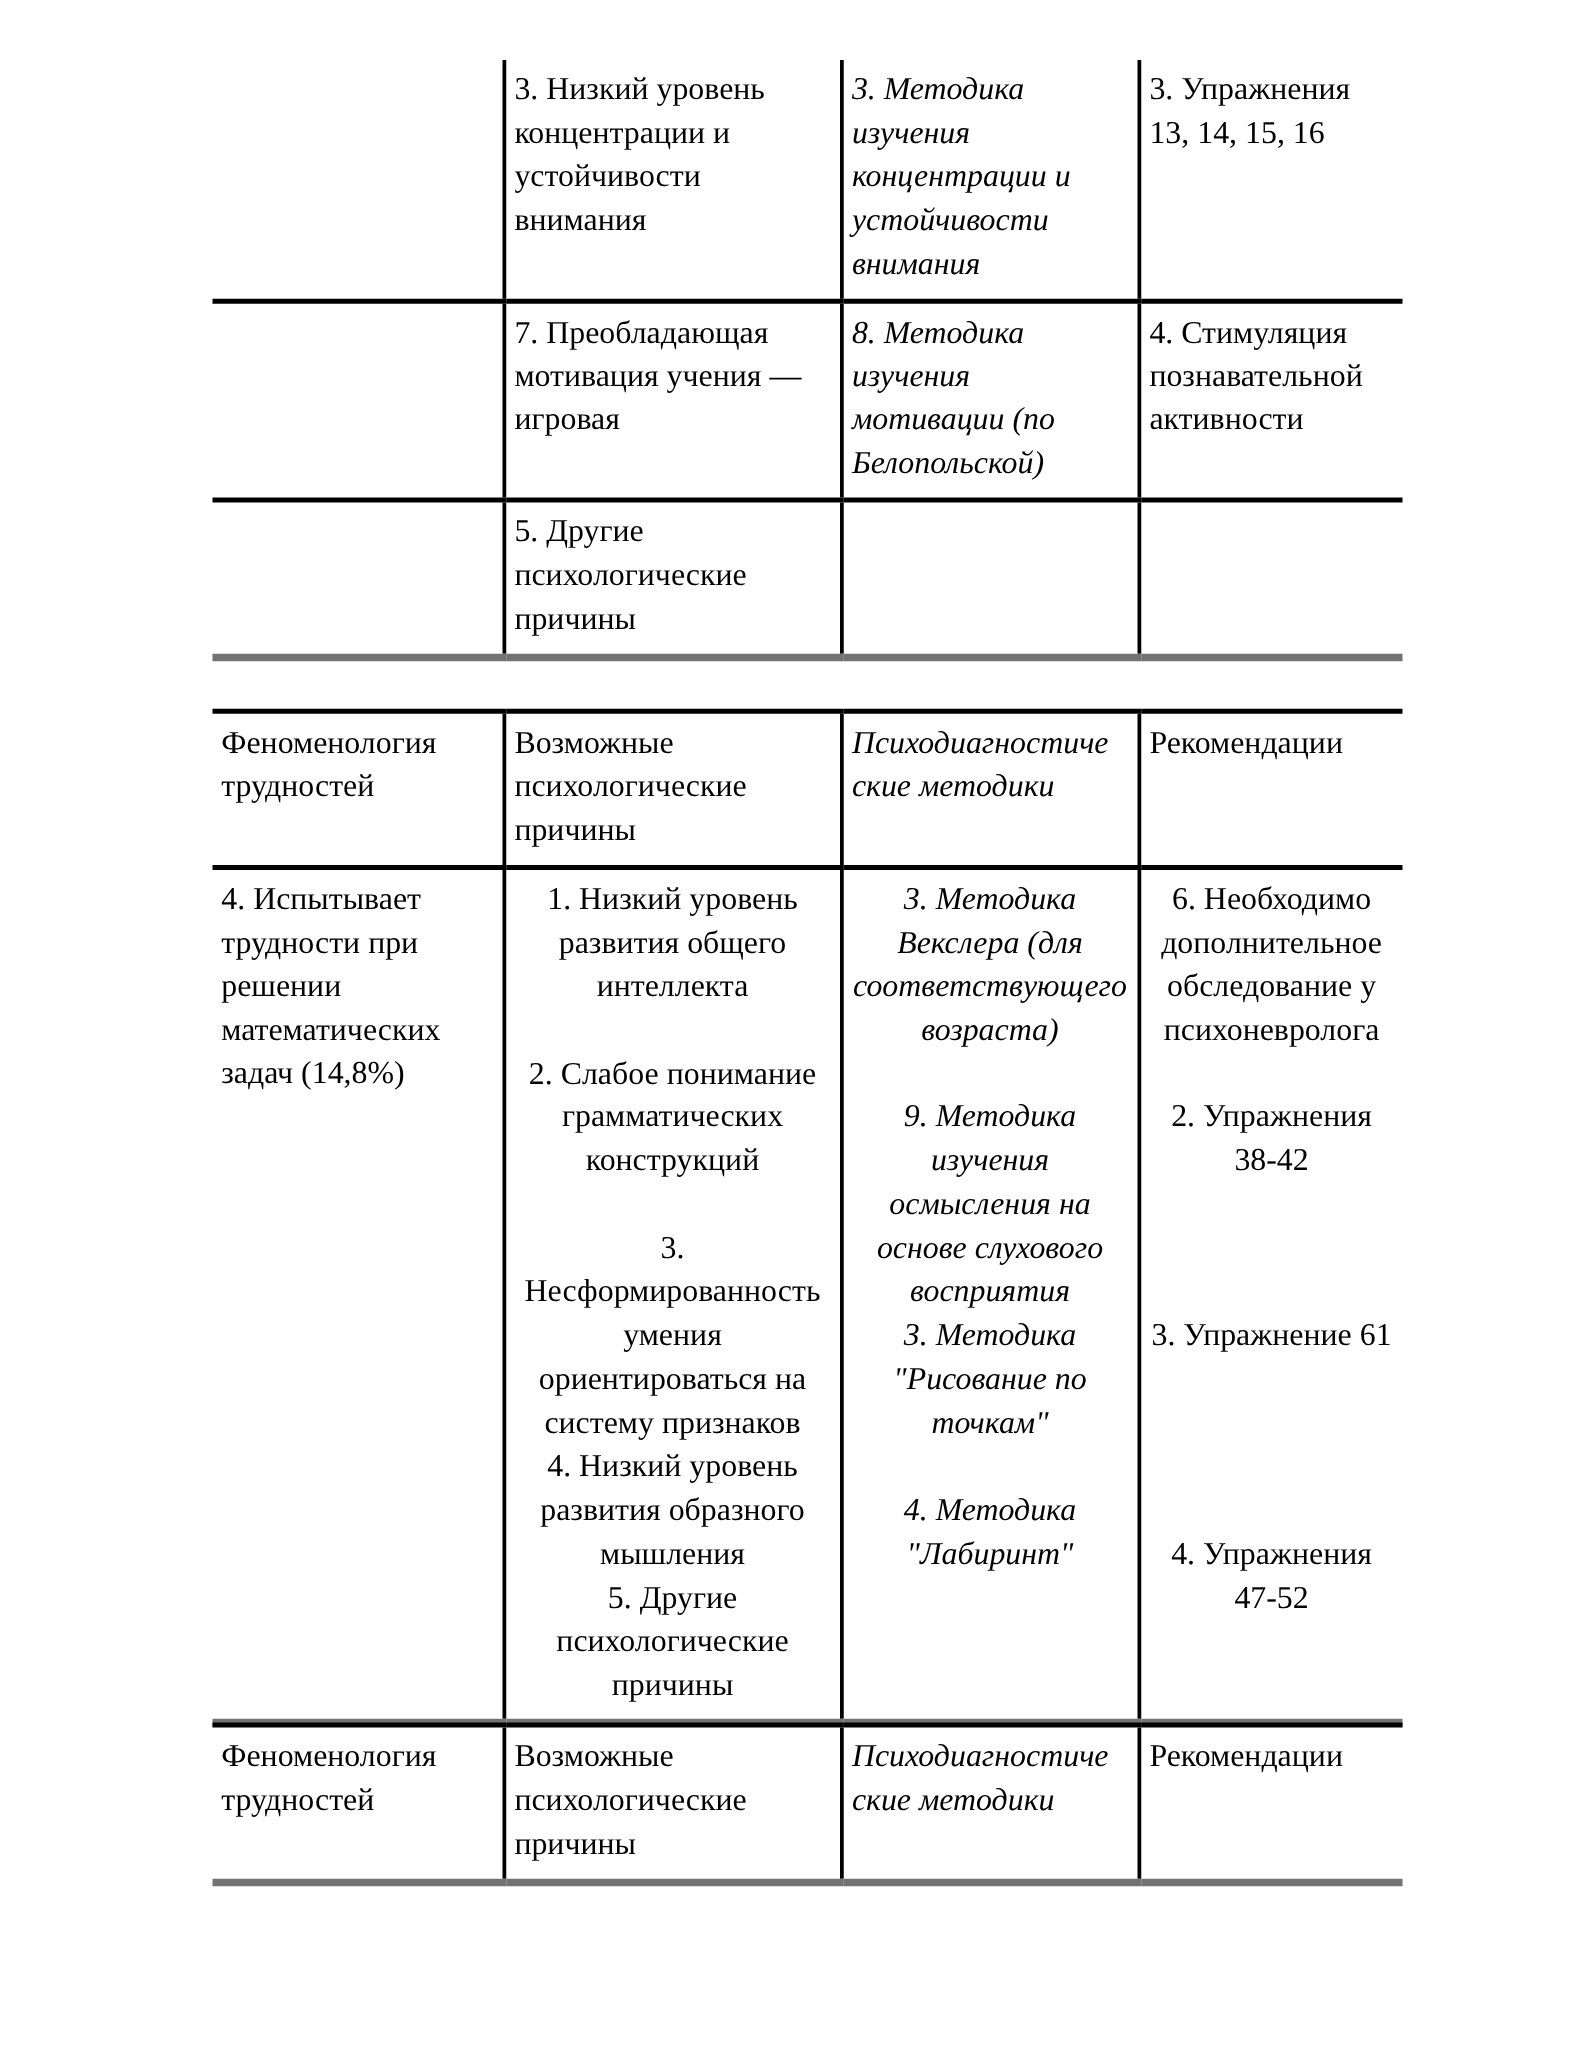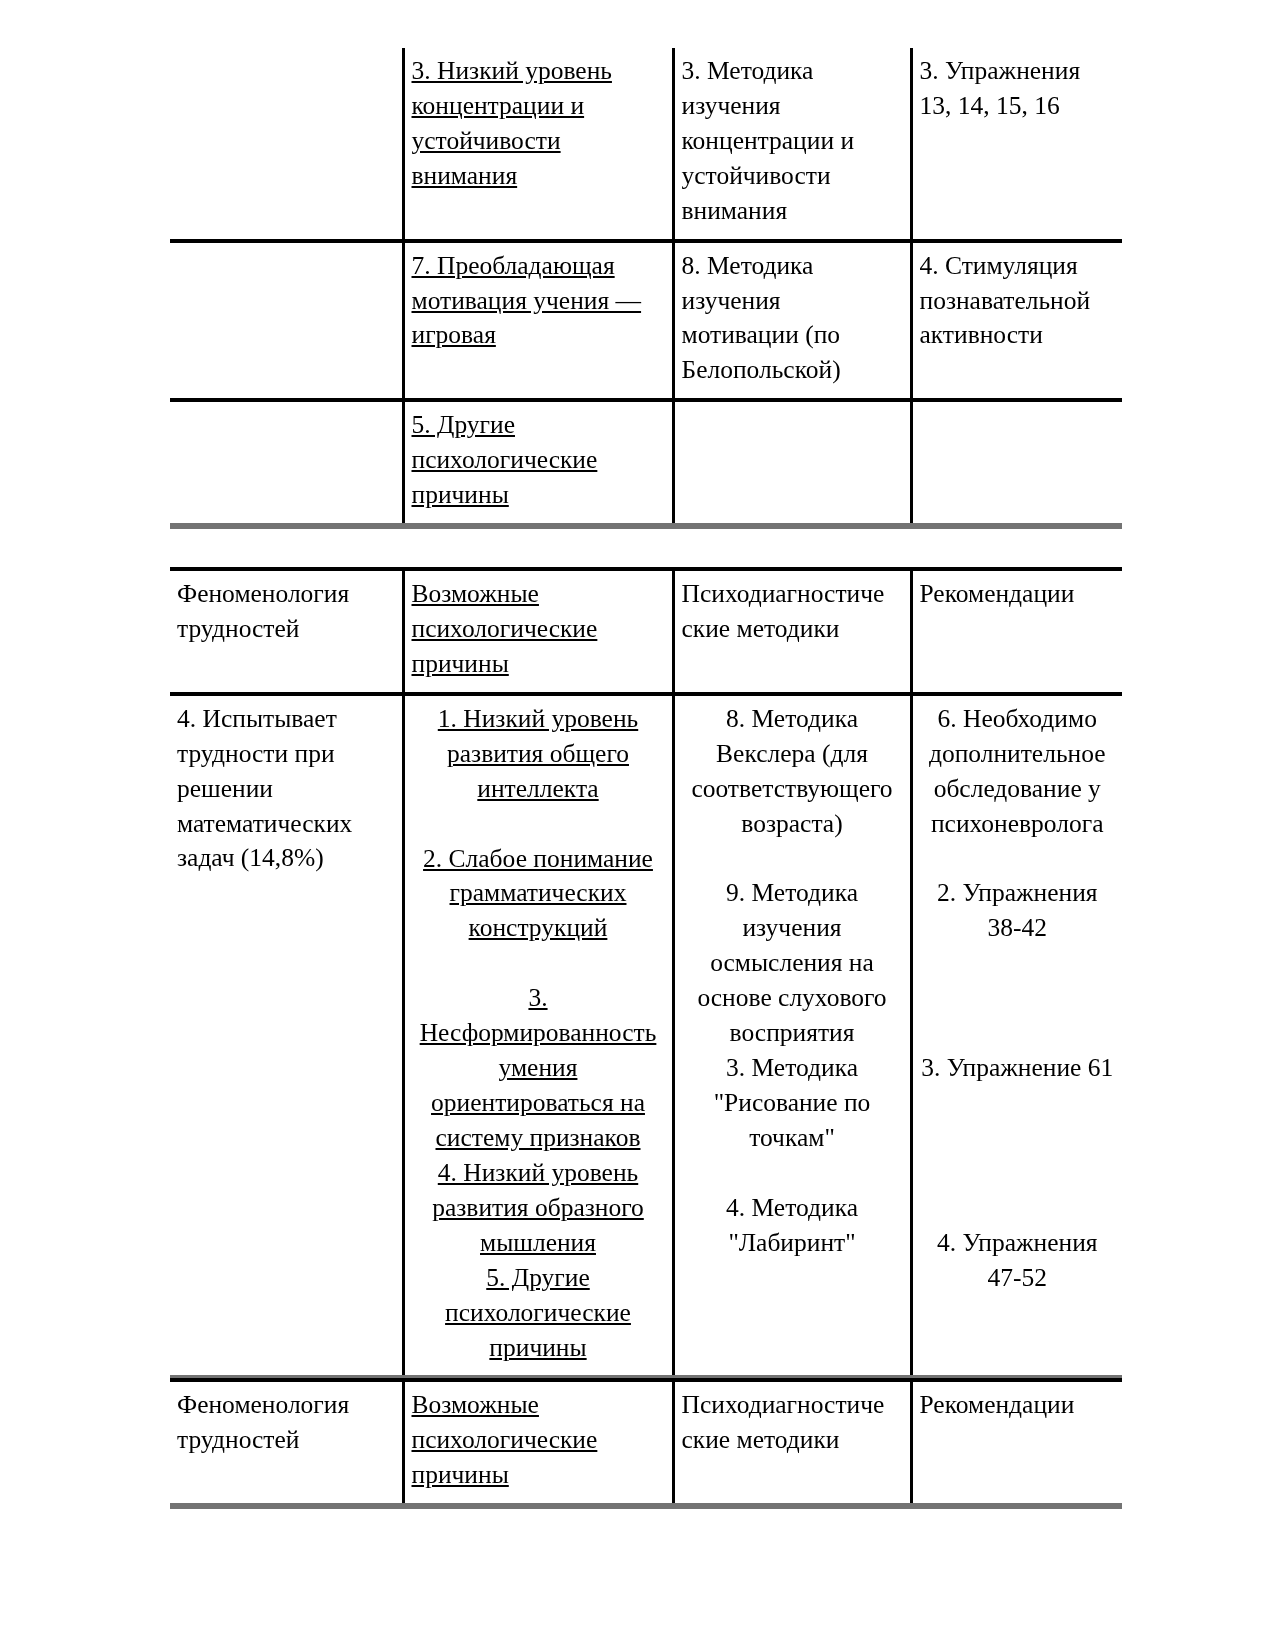--- a/index.html
+++ b/index.html
@@ -37,22 +37,22 @@
     padding: 6px 7px 10px 7px;
     font-size: 25.5px;
     line-height: 1.37;
     word-wrap: break-word;
     overflow-wrap: break-word;
     hyphens: none;
   }
 
   
   .col-a { width: 233px; }
-  .col-b { width: 270px; text-decoration: underline; }
-  .col-c { width: 238px; }
+  .col-b { width: 270px; }
+  .col-c { width: 238px; font-style: italic; }
   .col-d { width: 211px; }
 
   
   .bt-thick { border-top: 4px solid #000; }
   .bb-thick { border-bottom: 6px solid #737373; }
   .bl-thin  { border-left: 3px solid #000; }
   .br-thin  { border-right: 3px solid #000; }
 
   .cell-p {
     margin: 0;
@@ -131,21 +131,21 @@
           <p class="cell-p">1. Низкий уровень развития общего интеллекта</p>
           <span class="gap-line"></span>
           <p class="cell-p">2. Слабое понимание грамматических конструкций</p>
           <span class="gap-line"></span>
           <p class="cell-p">3. Несформированность умения ориентироваться на систему признаков</p>
           <p class="cell-p">4. Низкий уровень развития образного мышления</p>
           <p class="cell-p">5. Другие психологические причины</p>
         </td>
 
         <td class="col-c bt-thick bb-thick br-thin">
-          <p class="cell-p">8. Методика Векслера (для соответствующего возраста)</p>
+          <p class="cell-p">3. Методика Векслера (для соответствующего возраста)</p>
           <span class="gap-line"></span>
           <p class="cell-p">9. Методика изучения осмысления на основе слухового восприятия</p>
           <p class="cell-p">3. Методика "Рисование по точкам"</p>
           <span class="gap-line"></span>
           <p class="cell-p">4. Методика "Лабиринт"</p>
         </td>
 
         <td class="col-d bt-thick bb-thick">
           <p class="cell-p">6. Необходимо дополнительное обследование у психоневролога</p>
           <span class="gap-line"></span>

